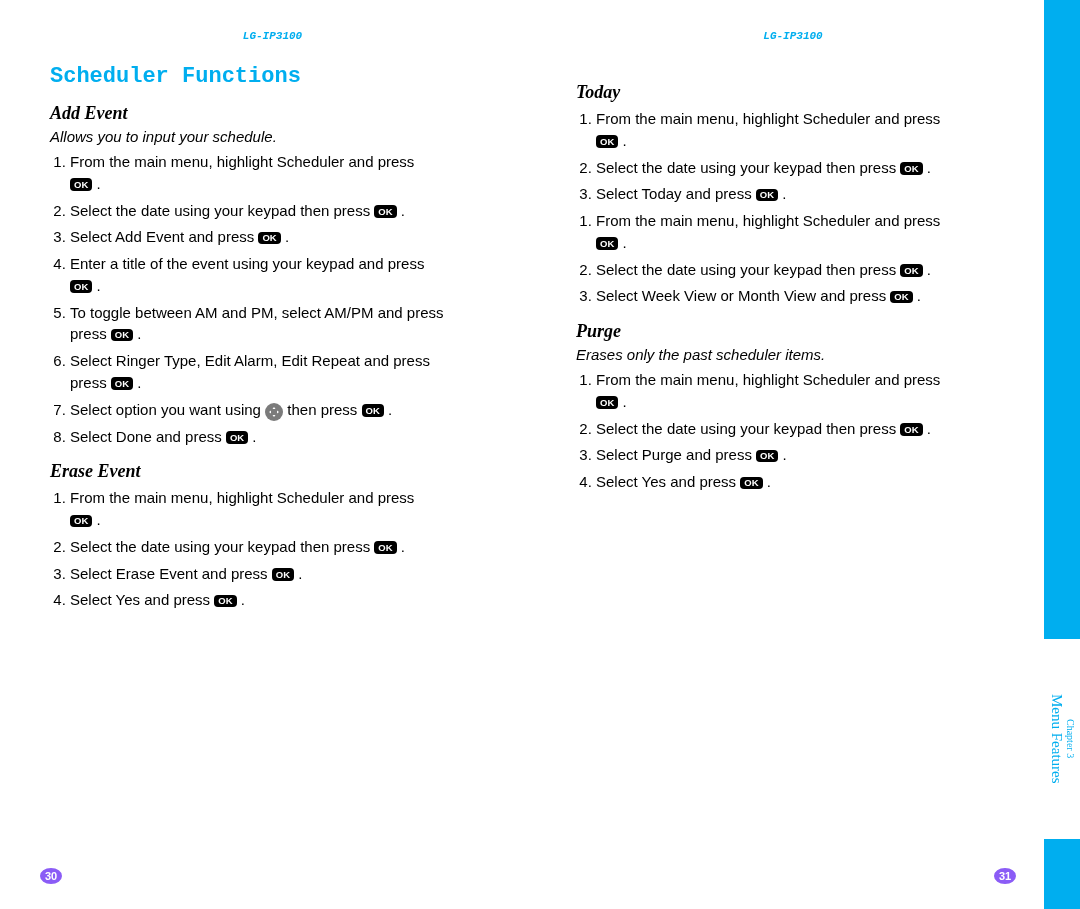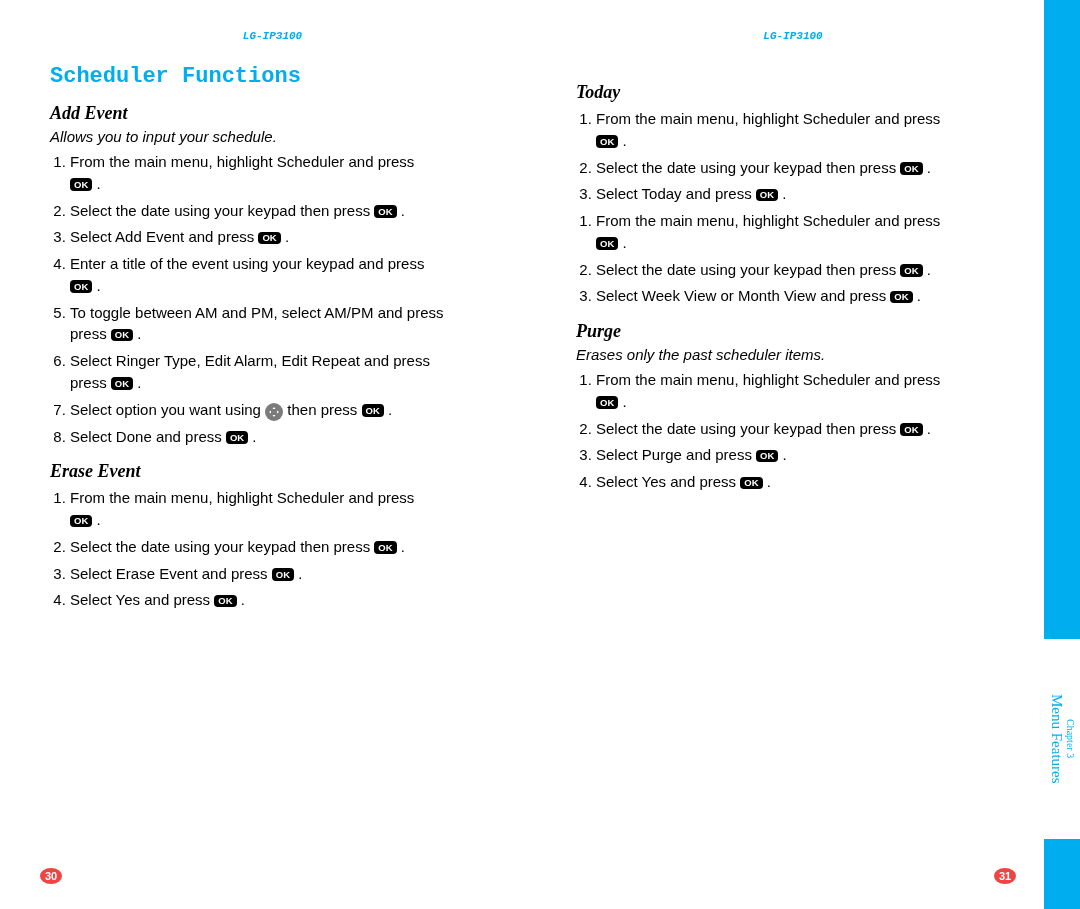--- a/index.html
+++ b/index.html
@@ -126,21 +126,21 @@
     vertical-align: -3px;
   }
   .nav-icon svg { width: 12px; height: 12px; }
 
   .page-num {
     position: absolute;
     bottom: 25px;
     width: 22px;
     height: 16px;
     border-radius: 50%;
-    background: #ef4444;
+    background: #8b5cf6;
     color: #fff;
     font-size: 11px;
     font-weight: bold;
     display: flex;
     align-items: center;
     justify-content: center;
   }
   .page.left .page-num { left: 40px; }
   .page.right .page-num { right: 64px; }
   .b { font-weight: normal; }

